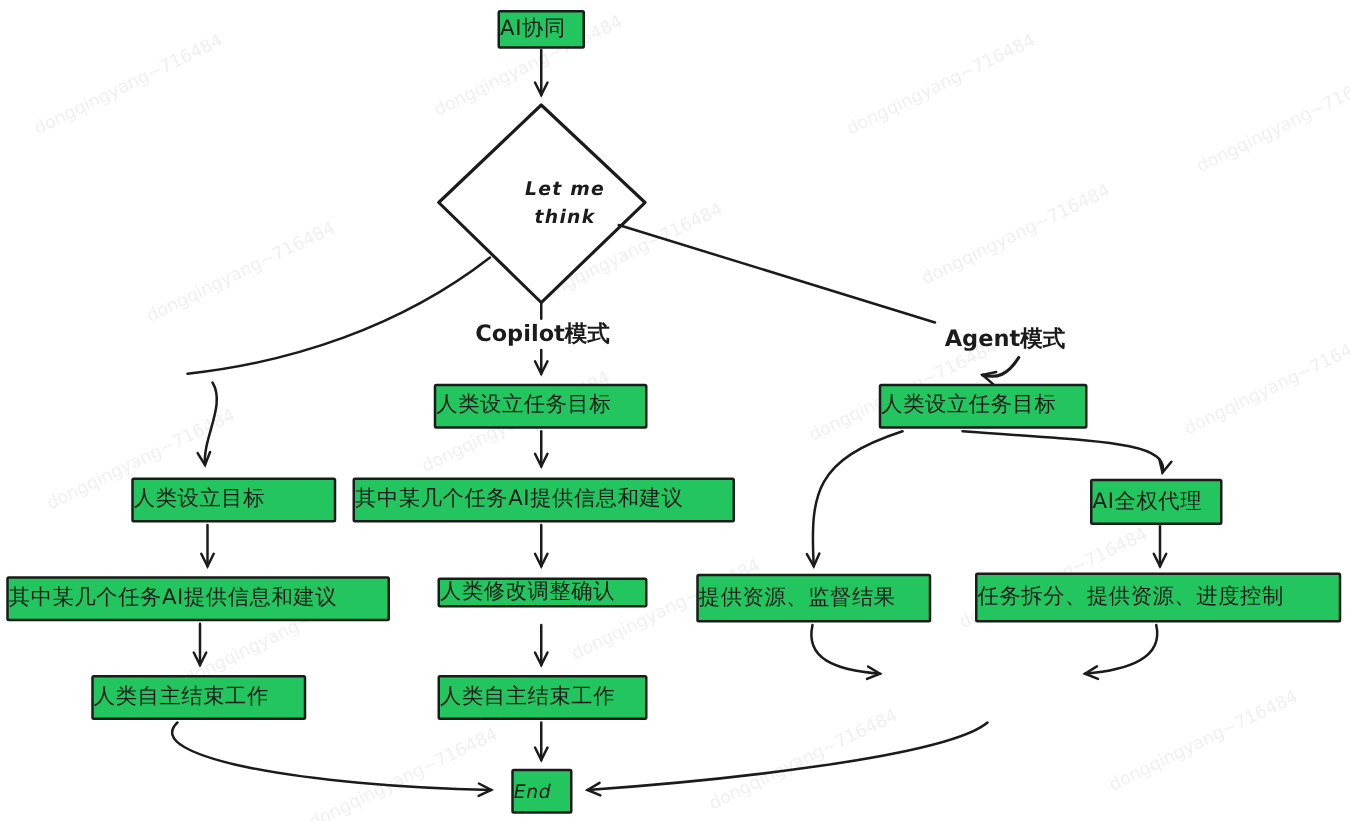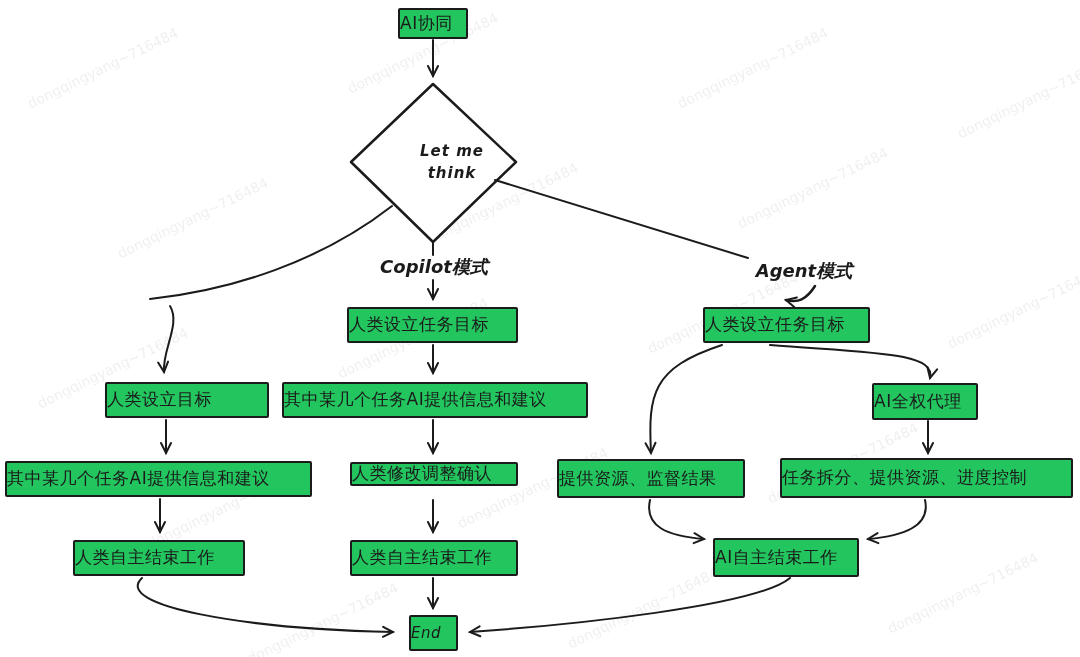--- a/index.html
+++ b/index.html
@@ -34,21 +34,20 @@
     letter-spacing:0.5px;
     z-index:2;
     line-height:1.25;
   }
   .plain-label{
     position:absolute;
     background:transparent;
     display:flex;align-items:center;justify-content:center;
     text-align:left;
     font-size:18px;
-    font-style:italic;
     font-weight:600;
     z-index:2;
     white-space:nowrap;
   }
   .diamond-text{
     position:absolute;
     width:96px;
     display:flex;align-items:center;justify-content:center;
     text-align:center;
     font-size:15px;
@@ -159,21 +158,18 @@
   </div>
   <div class="node" style="left:872px;top:383px;width:106px;height:37px">
     <span>AI全权代理</span>
   </div>
   <div class="node" style="left:557px;top:459px;width:188px;height:39px">
     <span>提供资源、监督结果</span>
   </div>
   <div class="node" style="left:780px;top:458px;width:293px;height:40px">
     <span>任务拆分、提供资源、进度控制</span>
   </div>
-  <div class="node" style="left:713px;top:538px;width:146px;height:39px">
-    <span>AI自主结束工作</span>
-  </div>
 
   <div class="node end-node" style="left:409px;top:615px;width:49px;height:36px">
     <span>End</span>
   </div>
 
 </div>
 
 </body></html>

